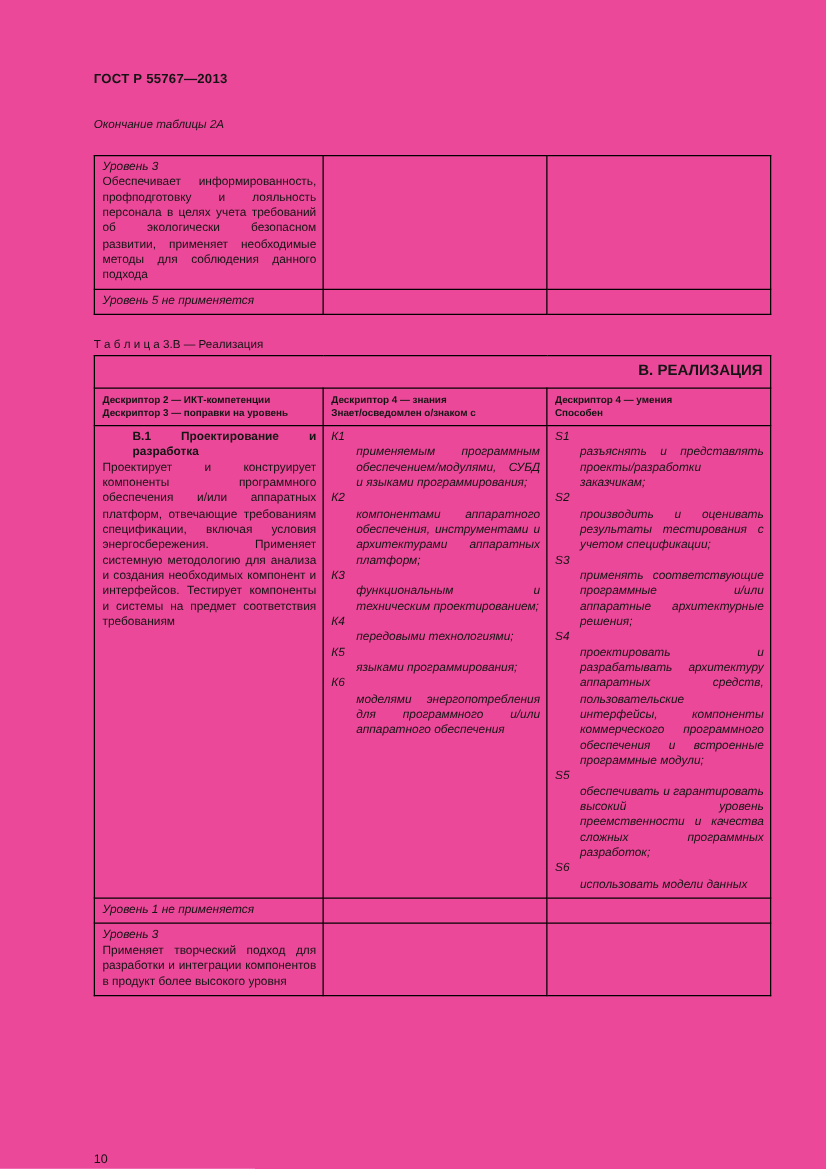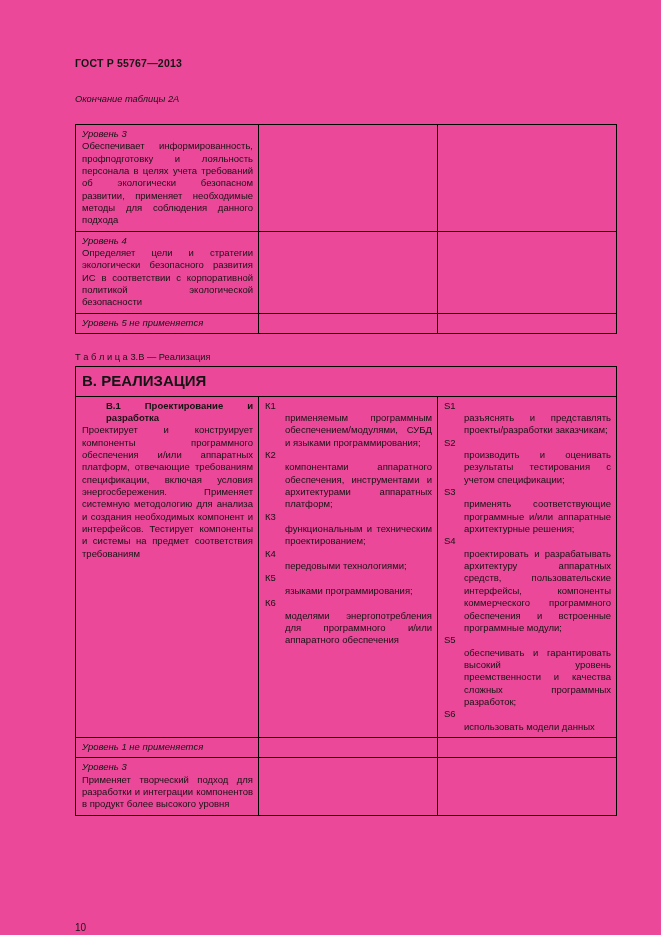--- a/index.html
+++ b/index.html
@@ -21,24 +21,24 @@
     vertical-align: top;
     padding: 3px 5px 4px 6px;
     font-size: 9.5px;
     line-height: 1.3;
     word-wrap: break-word;
     hyphens: auto;
   }
   .lvl { font-style: italic; }
   .just { text-align: justify; }
   .t3b-caption { font-size: 9.3px; margin-top: 18px; margin-bottom: 4px; }
-  tr.section-title-row td { font-weight: bold; font-size: 15px; padding: 4px 6px 5px 6px; }
+  tr.section-title-row td { font-weight: bold; font-size: 12px; padding: 4px 6px 5px 6px; text-align: right; }
   tr.hdr-row td { font-weight: bold; font-size: 7.9px; line-height: 1.4; padding: 3px 6px 4px 6px; }
   .comp-title { font-weight: bold; text-align: justify; padding-left: 24px; }
-  .kitem { margin: 0; }
+  .kitem { margin: 0; font-style: italic; }
   .ktext { text-align: justify; margin-left: 20px; }
   .page-number { position: absolute; left: 75px; top: 922px; font-size: 10px; }
 </style>
 </head>
 <body>
 
 <div class="page">
   <div class="content">
 
     <div class="doc-number">ГОСТ Р 55767—2013</div>
@@ -55,28 +55,20 @@
         <tr>
           <td>
             <div class="lvl">Уровень 3</div>
             <div class="just">Обеспечивает информированность, профподготовку и лояльность персонала в целях учета требований об экологически безопасном развитии, применяет необходимые методы для соблюдения данного подхода</div>
           </td>
           <td></td>
           <td></td>
         </tr>
         <tr>
           <td>
-            <div class="lvl">Уровень 4</div>
-            <div class="just">Определяет цели и стратегии экологически безопасного развития ИС в соответствии с корпоративной политикой экологической безопасности</div>
-          </td>
-          <td></td>
-          <td></td>
-        </tr>
-        <tr>
-          <td>
             <div class="lvl">Уровень 5 не применяется</div>
           </td>
           <td></td>
           <td></td>
         </tr>
       </tbody>
     </table>
 
     <div class="t3b-caption">
       <span>Т а б л и ц а</span>
@@ -86,20 +78,34 @@
     <table class="gost">
       <colgroup>
           <col style="width:183px">
           <col style="width:179px">
           <col style="width:179px">
         </colgroup>
       <tbody>
         <tr class="section-title-row">
           <td colspan="3">
             <span>В. РЕАЛИЗАЦИЯ</span>
+          </td>
+        </tr>
+        <tr class="hdr-row">
+          <td>
+            <div>Дескриптор 2 — ИКТ-компетенции</div>
+            <div>Дескриптор 3 — поправки на уровень</div>
+          </td>
+          <td>
+            <div>Дескриптор 4 — знания</div>
+            <div>Знает/осведомлен о/знаком с</div>
+          </td>
+          <td>
+            <div>Дескриптор 4 — умения</div>
+            <div>Способен</div>
           </td>
         </tr>
         <tr>
           <td>
             <div class="comp-title">В.1 Проектирование и разработка</div>
             <div class="just">Проектирует и конструирует компоненты программного обеспечения и/или аппаратных платформ, отвечающие требованиям спецификации, включая условия энергосбережения. Применяет системную методологию для анализа и создания необходимых компонент и интерфейсов. Тестирует компоненты и системы на предмет соответствия требованиям</div>
           </td>
           <td>
             <div class="kitem">
               <div>К1</div>

